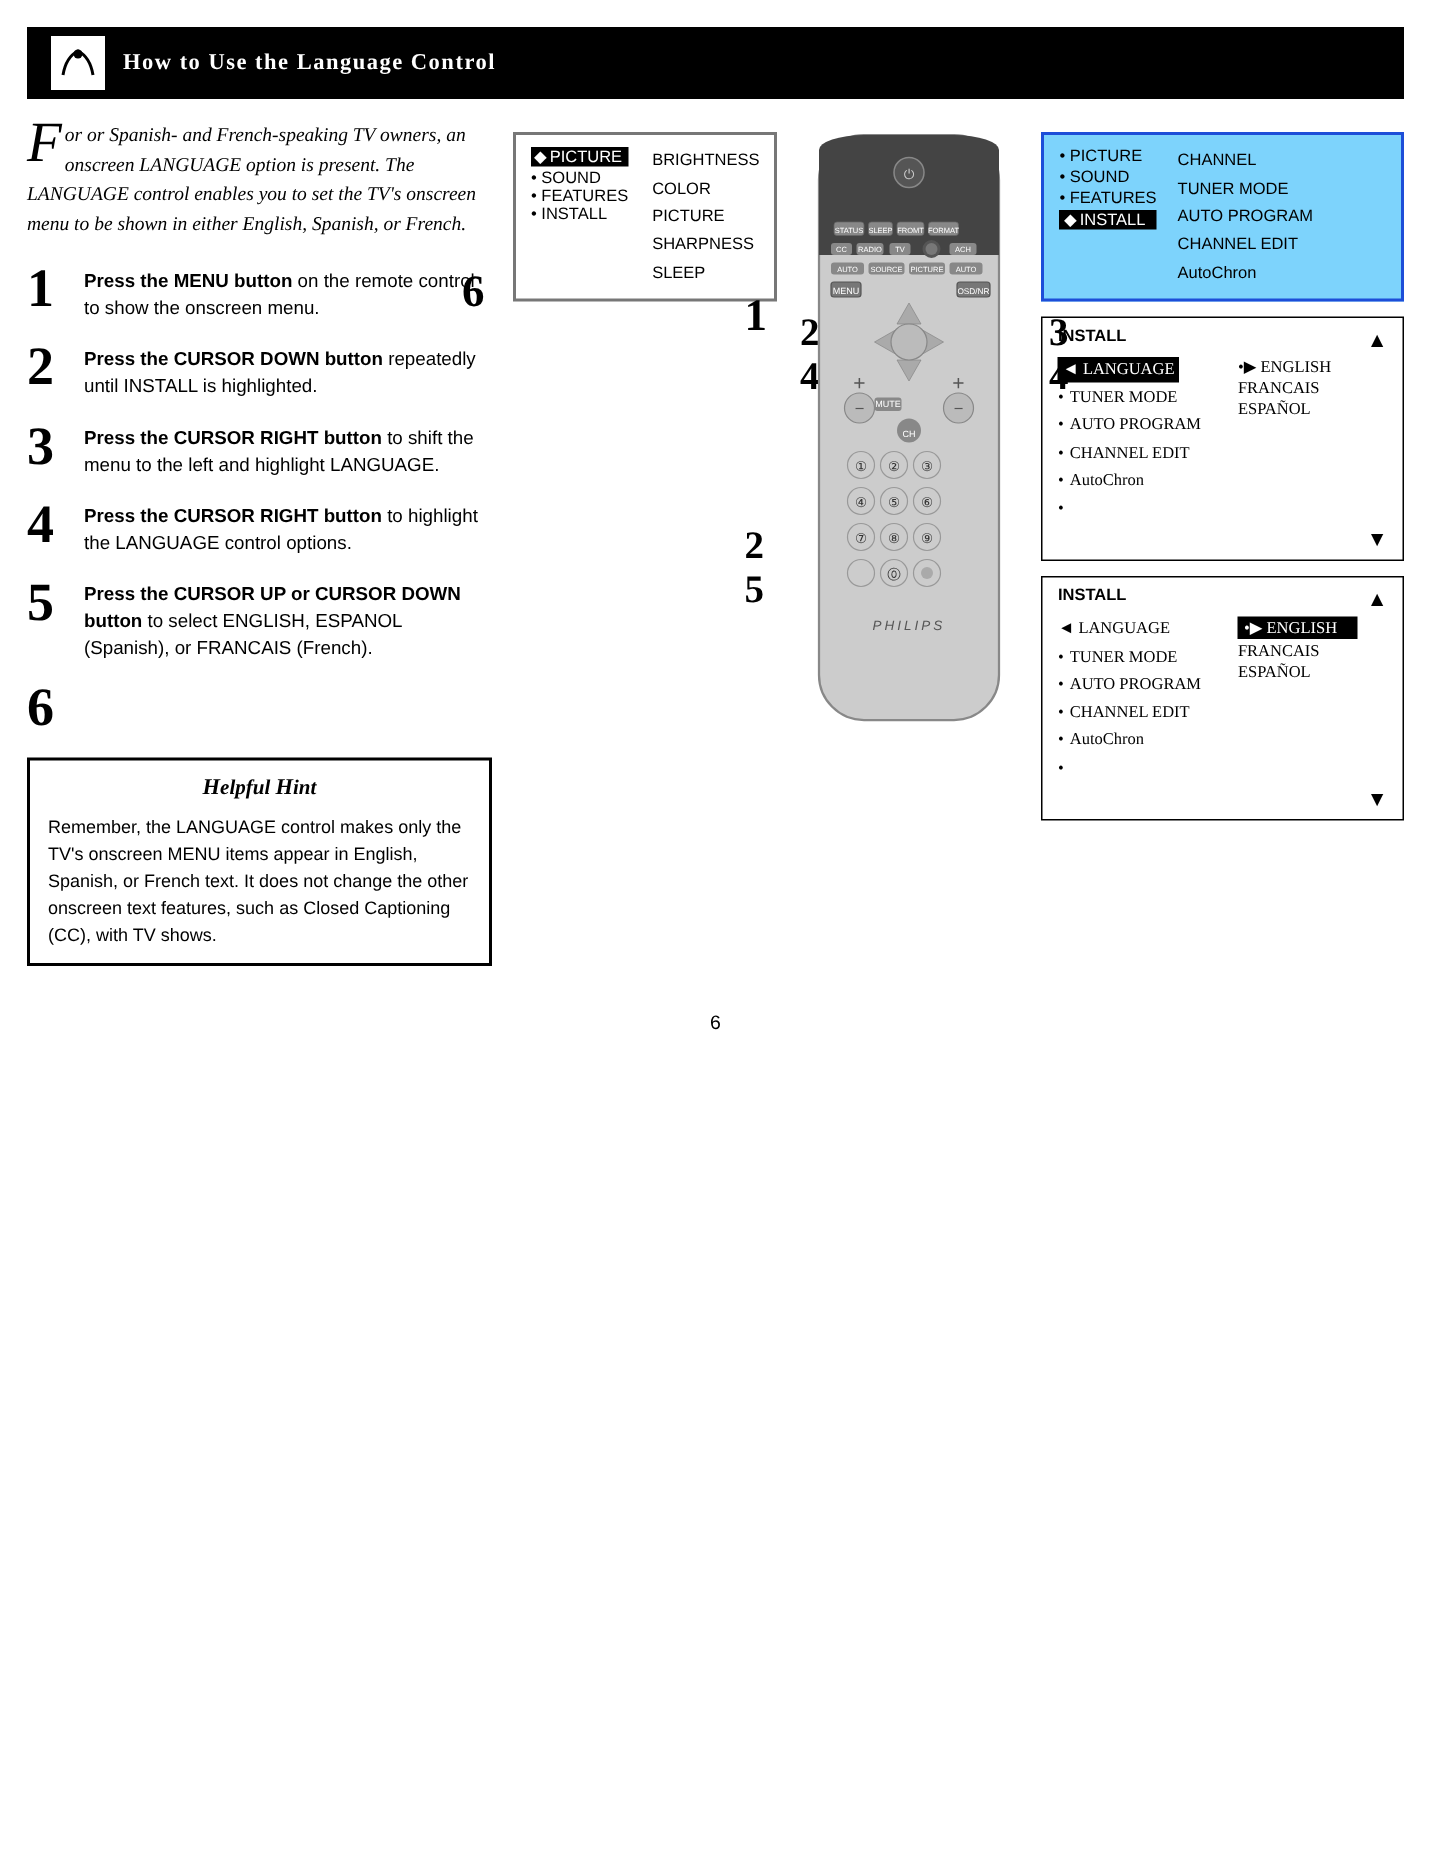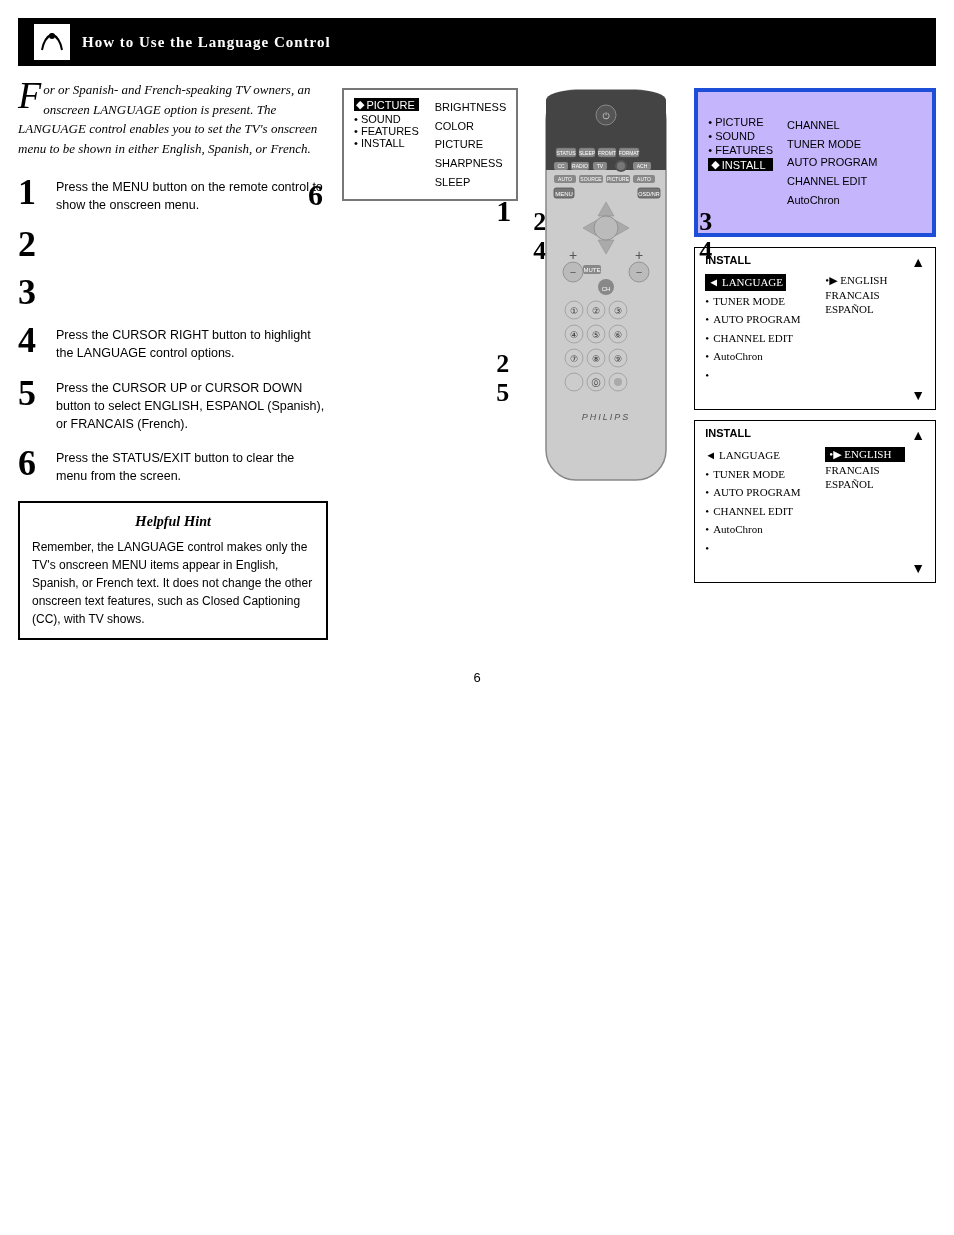--- a/index.html
+++ b/index.html
@@ -87,21 +87,21 @@
       line-height: 1;
       min-width: 28px;
       font-family: Georgia, serif;
     }
     .step-text {
       font-size: 12.5px;
       line-height: 1.45;
       padding-top: 4px;
     }
     .step-text strong {
-      font-weight: normal;
+      font-weight: bold;
     }
 
     
     .hint-box {
       border: 2px solid #000;
       padding: 10px 12px;
       margin-top: 8px;
     }
     .hint-title {
       font-size: 14px;
@@ -222,39 +222,40 @@
 
       <div class="steps">
 
         <div class="step">
           <div class="step-number">1</div>
           <div class="step-text"><strong>Press the MENU button</strong> on the remote control to show the onscreen menu.</div>
         </div>
 
         <div class="step">
           <div class="step-number">2</div>
+          <div class="step-text"><strong>Press the CURSOR DOWN button</strong> repeatedly until INSTALL is highlighted.</div>
         </div>
 
         <div class="step">
           <div class="step-number">3</div>
+          <div class="step-text"><strong>Press the CURSOR RIGHT button</strong> to shift the menu to the left and highlight LANGUAGE.</div>
         </div>
 
         <div class="step">
           <div class="step-number">4</div>
           <div class="step-text"><strong>Press the CURSOR RIGHT button</strong> to highlight the LANGUAGE control options.</div>
         </div>
 
         <div class="step">
           <div class="step-number">5</div>
           <div class="step-text"><strong>Press the CURSOR UP or CURSOR DOWN button</strong> to select ENGLISH, ESPANOL (Spanish), or FRANCAIS (French).</div>
         </div>
 
         <div class="step">
           <div class="step-number">6</div>
-          <div class="step-text"><strong>Press the STATUS/EXIT button</strong> to clear the menu from the screen.</div>
         </div>
 
       </div>
 
       <div class="hint-box">
         <div class="hint-title">
           <em><span class="hint-cap">H</span>elpful <span class="hint-cap">H</span>int</em>
         </div>
         <div class="hint-text">Remember, the LANGUAGE control makes only the TV's onscreen MENU items appear in English, Spanish, or French text.  It does not change the other onscreen text features, such as Closed Captioning (CC), with TV shows.</div>
       </div>
@@ -406,21 +407,21 @@
           </div>
           
           <div style="position:absolute; top:270px; left:-30px; font-size:26px; font-weight:bold; font-family:Georgia,serif; line-height:1.1; text-align:center;">
             <div>2</div>
             <div>5</div>
           </div>
         </div>
 
         <div style="display:flex; flex-direction:column; gap:10px; margin-top:8px; flex:1;">
 
-          <div style="border:4px solid #1d4ed8; padding:24px 10px; background:#c4b5fd; font-size:11px; min-width:200px;">
+          <div style="border:2px solid #1d4ed8; padding:8px 10px; background:#7dd3fc; font-size:11px; min-width:200px;">
             <div style="display:flex; gap:14px;">
               <div>
                 <div style="font-size:11px; margin-bottom:2px;">• PICTURE</div>
                 <div style="font-size:11px; margin-bottom:2px;">• SOUND</div>
                 <div style="font-size:11px; margin-bottom:2px;">• FEATURES</div>
                 <div style="background:#000;color:#fff;padding:0 3px;font-size:11px;display:flex;align-items:center;gap:2px;">
                   <span>◆</span>
                     <span>INSTALL</span>
                 </div>
               </div>

